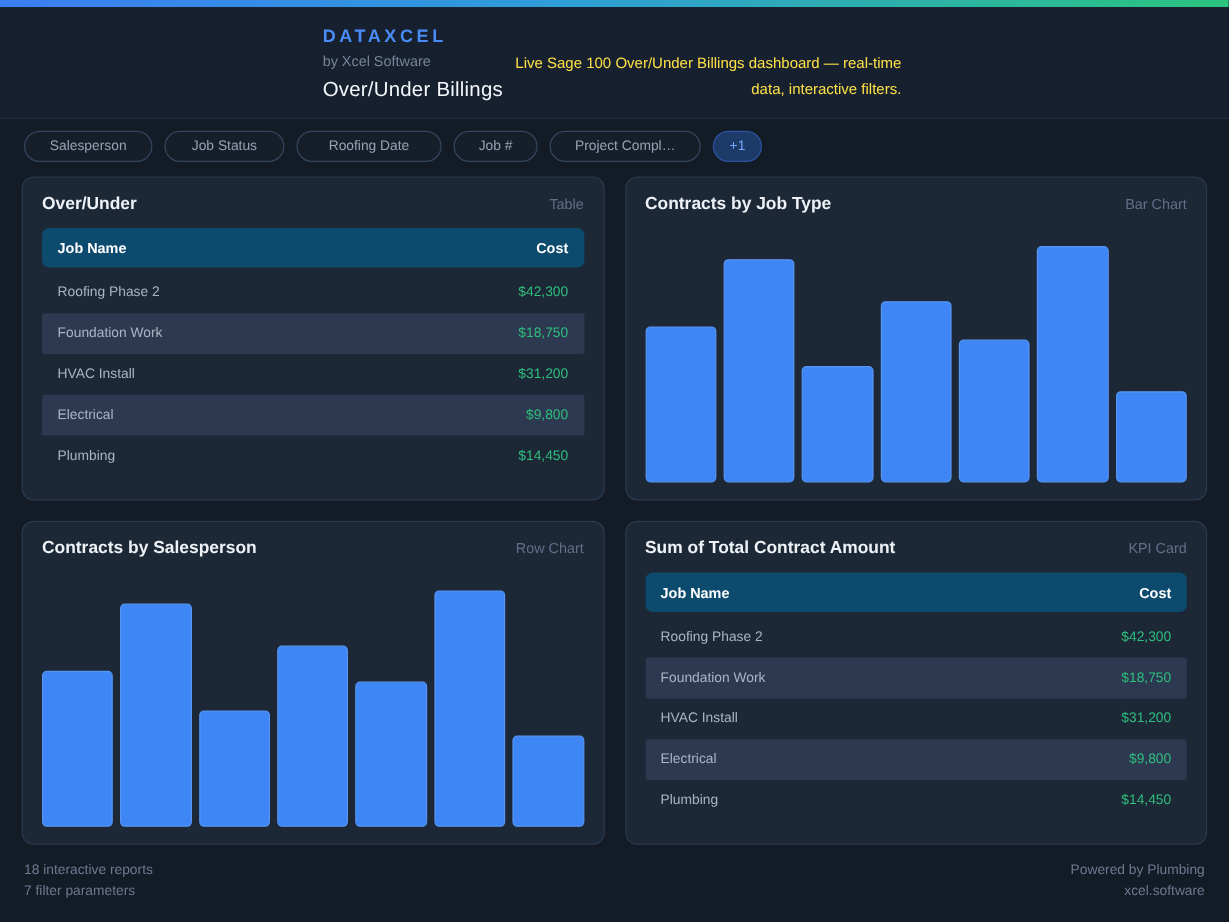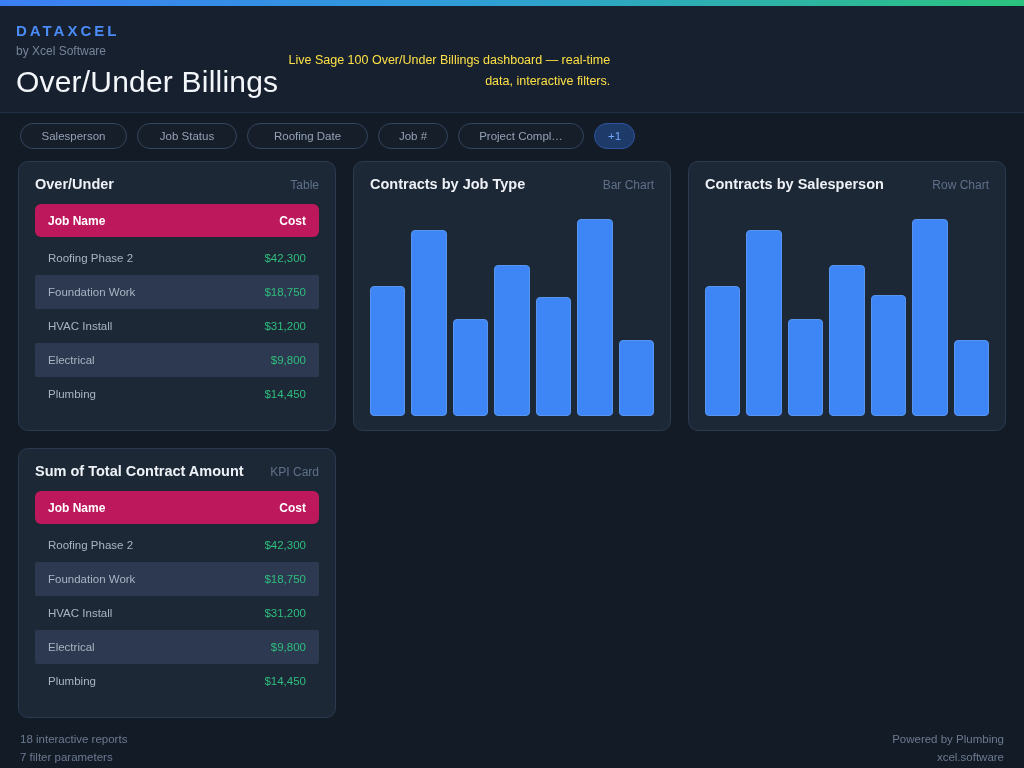--- a/index.html
+++ b/index.html
@@ -13,25 +13,25 @@
   }
   .gradient-bar { height: 6px; flex: 0 0 auto; background: linear-gradient(90deg, #3b7ef4 0%, #2f9dd8 45%, #2bc47e 100%); }
 
   
   .app-header {
     flex: 0 0 auto;
     background: #17202e;
     border-bottom: 1px solid #223046;
     padding: 16px 20px 13px 16px;
     display: flex;
-    justify-content: flex-start;
+    justify-content: center;
   }
   .brand-logo { color: #4a8cf7; font-size: 15px; font-weight: bold; letter-spacing: 3px; }
   .brand-byline { color: #76839a; font-size: 12px; margin-top: 5px; }
-  .page-title { color: #f3f6fa; font-size: 30px; font-weight: 500; margin-top: 7px; letter-spacing: 0.2px; }
+  .page-title { color: #f3f6fa; font-size: 17px; font-weight: 500; margin-top: 7px; letter-spacing: 0.2px; }
   .header-tagline {
     align-self: center;
     width: 332px;
     text-align: right;
     color: #fde047;
     font-size: 12.5px;
     line-height: 1.65;
     margin-top: 20px;
   }
 
@@ -61,40 +61,40 @@
     border-radius: 999px;
     font-size: 11.5px;
     padding: 6px 13px;
     cursor: pointer;
   }
 
   
   .grid {
     flex: 0 0 auto;
     display: grid;
-    grid-template-columns: 1fr 1fr 1fr;
+    grid-template-columns: 1fr 1fr;
     grid-template-rows: 270px 270px;
     gap: 17px;
     padding: 0 18px;
   }
   .panel {
     background: #1d2837;
     border: 1px solid #2b3a4f;
     border-radius: 10px;
     padding: 14px 16px;
     overflow: hidden;
   }
   .panel-head { display: flex; justify-content: space-between; align-items: baseline; }
   .panel-title { color: #eef2f7; font-size: 14.5px; font-weight: 600; }
   .panel-badge { color: #5f7089; font-size: 12px; }
 
   
   .tbl { margin-top: 12px; }
   .tbl-header {
-    background: #be185d;
+    background: #0c4a6e;
     border-radius: 6px;
     height: 33px;
     display: flex;
     justify-content: space-between;
     align-items: center;
     padding: 0 13px;
     color: #ffffff;
     font-size: 12px;
     font-weight: 600;
   }

